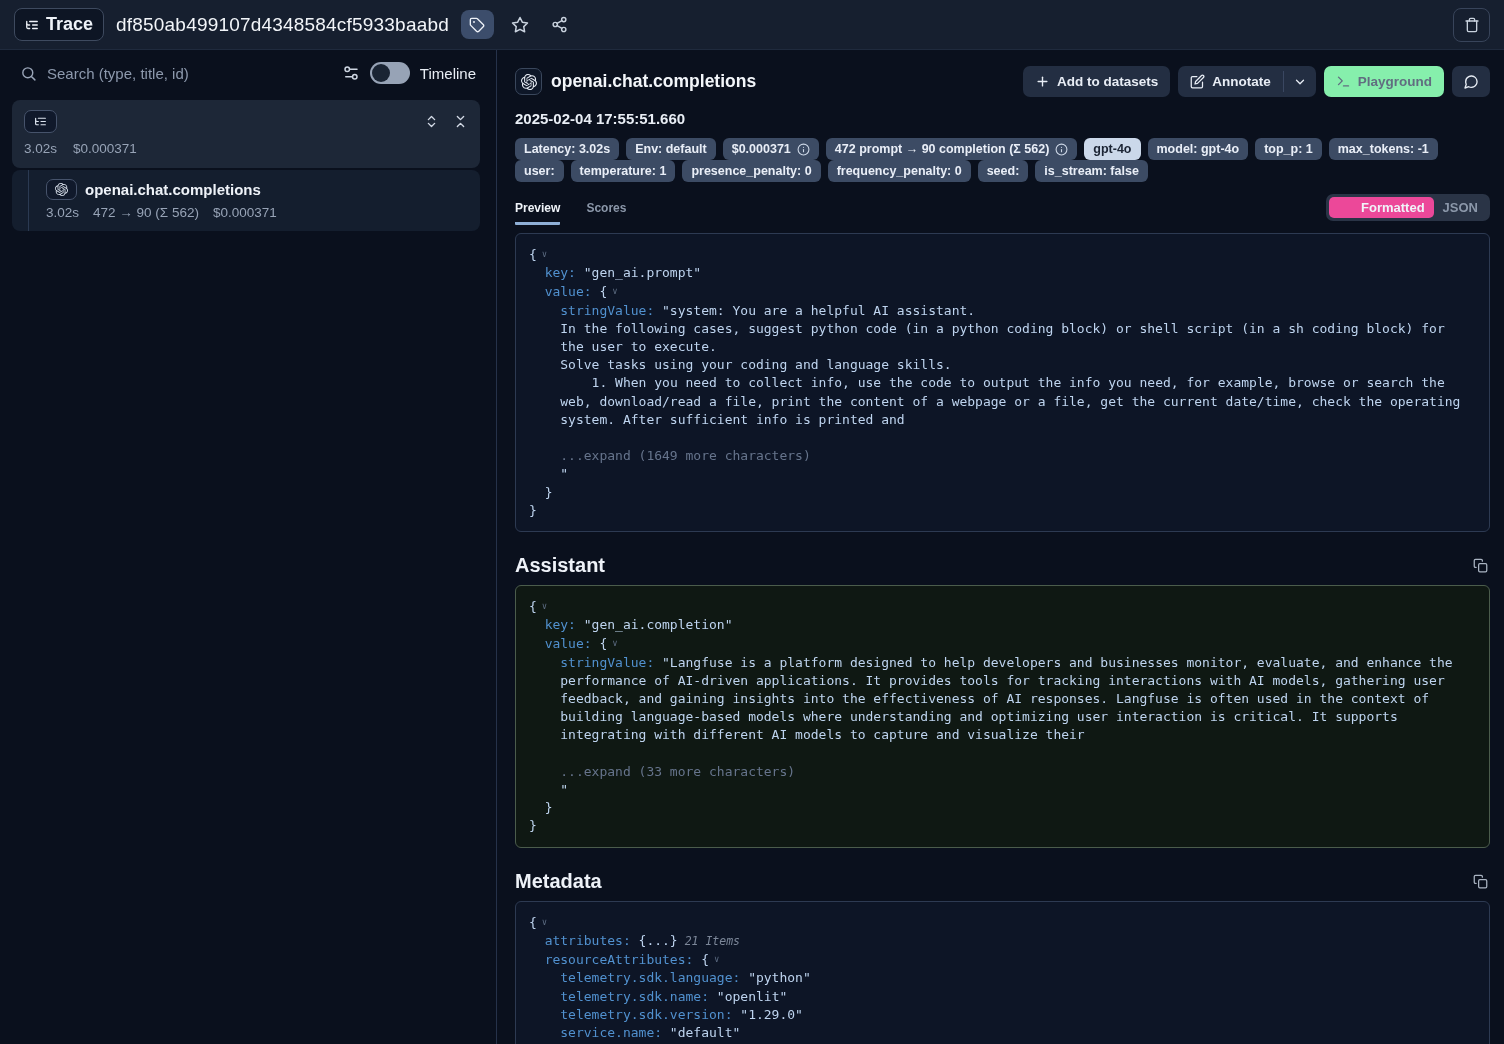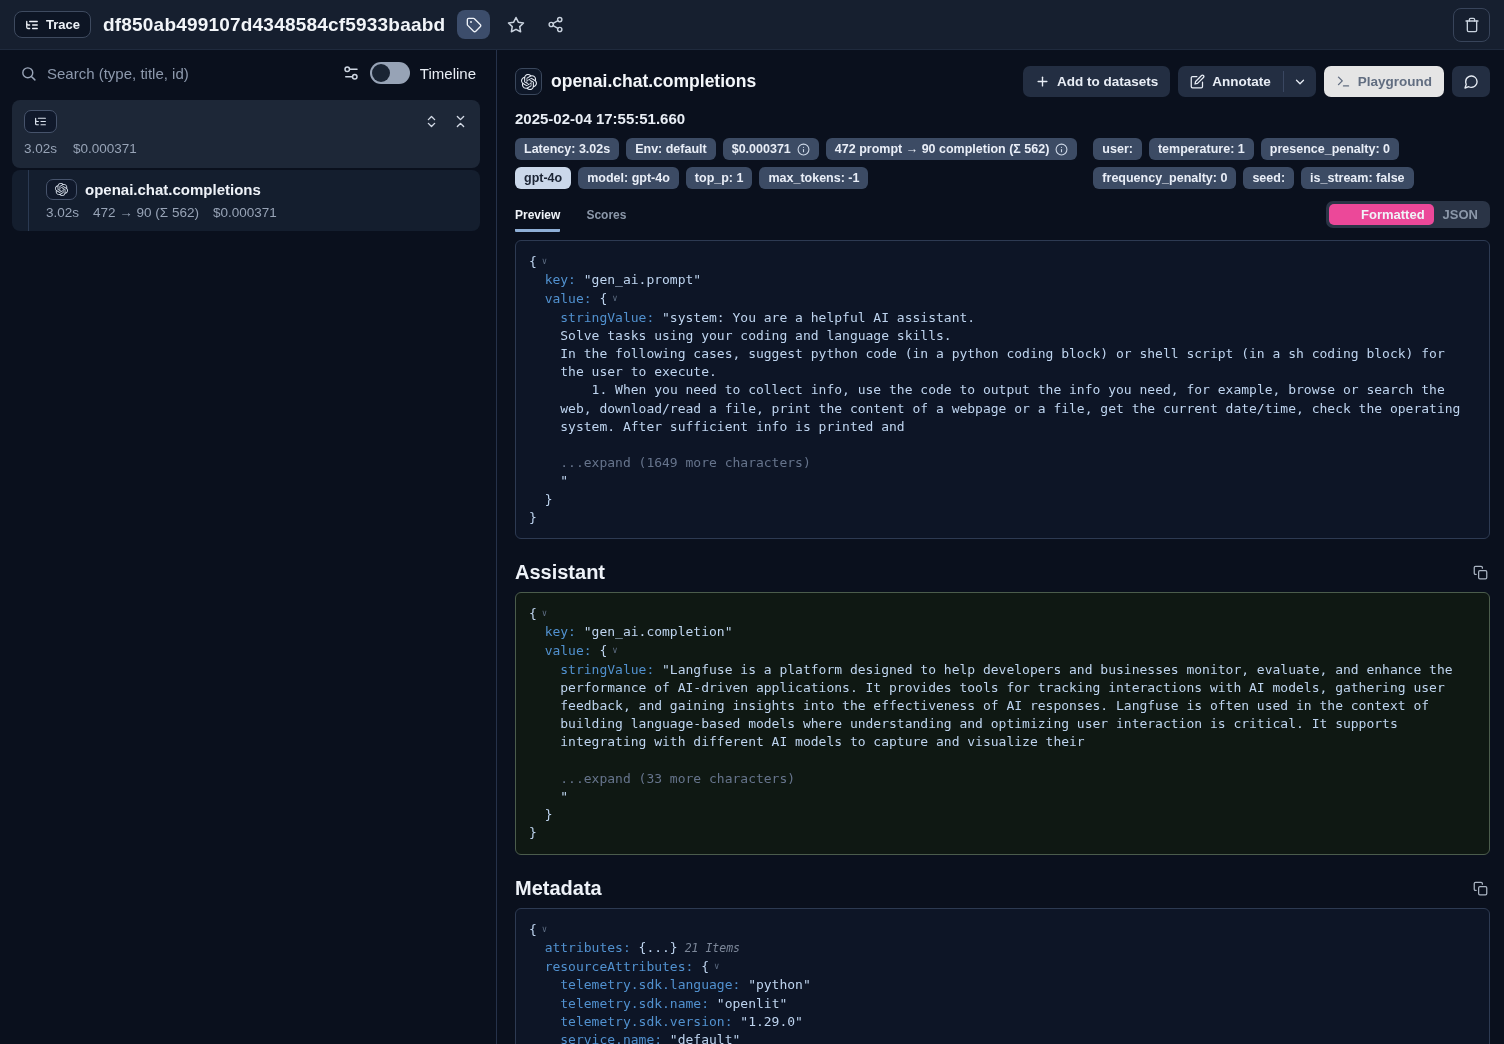--- a/index.html
+++ b/index.html
@@ -12,23 +12,23 @@
   svg { display:block; }
 
   
   .topbar {
     height:50px; background:#161f2f; border-bottom:1px solid #1f2a3d;
     display:flex; align-items:center; padding:0 14px; gap:12px;
   }
   .trace-badge {
     display:flex; align-items:center; gap:7px;
     background:#0d1524; border:1px solid #3e4a5f; border-radius:8px;
-    padding:5px 10px; font-size:13px; font-weight:700; color:#eef2f8;
-  }
-  .trace-id { font-size:19px; font-weight:700; color:#f2f5f9; letter-spacing:.2px; }
+    padding:5px 10px; font-size:18px; font-weight:700; color:#eef2f8;
+  }
+  .trace-id { font-size:19px; font-weight:400; color:#f2f5f9; letter-spacing:.2px; }
   .tb-iconbtn { background:none; border:none; color:#c9d2de; cursor:pointer;
     display:flex; align-items:center; justify-content:center; padding:5px; border-radius:8px; }
   .tag-btn { background:#3c4d6b; width:33px; height:29px; }
   .trash-btn { margin-left:auto; width:37px; height:34px; border:1px solid #38445a; border-radius:8px; }
 
   
   .wrap { display:flex; height:994px; }
   .sidebar { width:497px; border-right:1px solid #26324a; flex:none; }
   .main { flex:1; padding:16px 14px 0 18px; overflow:hidden; }
 
@@ -67,26 +67,26 @@
     border-radius:7px; display:flex; align-items:center; justify-content:center; color:#e8edf5; flex:none; }
   .m-title { margin-left:9px; font-size:17.5px; font-weight:700; color:#f3f6fa; }
   .m-actions { margin-left:auto; display:flex; gap:8px; align-items:center; }
   .btn { height:31px; border:none; border-radius:7px; background:#232e42; color:#e8edf5;
     font-family:inherit; font-size:13.5px; font-weight:700; display:flex; align-items:center; gap:7px;
     padding:0 12px; cursor:pointer; }
   .btn-group { display:flex; align-items:stretch; background:#232e42; border-radius:7px; }
   .btn-group .btn { background:transparent; }
   .btn-group .divider { width:1px; background:#3a4761; margin:5px 0; }
   .btn-group .chev { padding:0 9px; }
-  .btn.disabled { background:#e5e5e5; color:#616d80; cursor:default; }
+  .btn.disabled { background:#86efac; color:#616d80; cursor:default; }
   .icon-only { width:38px; padding:0; justify-content:center; }
 
   .timestamp { margin-top:13px; font-size:15px; font-weight:600; color:#e9eef5; }
 
-  .badge-rows { margin-top:11px; display:flex; }
+  .badge-rows { margin-top:11px; display:flex; flex-direction:column; }
   .badge-row { display:flex; flex-wrap:wrap; gap:7px; }
   .badge { background:#3c4b64; color:#e9eef7; border-radius:6px; padding:4px 9px;
     font-size:12.5px; font-weight:700; display:inline-flex; align-items:center; gap:6px; }
   .badge.light { background:#cbd8ea; color:#1b2434; }
   .badge .info { display:inline-flex; color:#cdd7e6; }
 
   
   .tabs-row { margin-top:12px; display:flex; align-items:flex-end; gap:26px; }
   .tab { font-size:12px; font-weight:700; padding-bottom:7px; cursor:pointer; color:#8b97a9; border-bottom:3px solid transparent; }
   .tab.active { color:#f0f4f9; border-bottom-color:#8fafd6; border-radius:1px; }
@@ -373,22 +373,22 @@
         <span class="seg active">Formatted</span>
         <span class="seg">JSON</span>
       </div>
     </div>
 
     <div class="code-block">
         <div class="cl" style="padding-left: 0ch;"><span class="cb">{</span><span class="cc">∨</span></div>
         <div class="cl" style="padding-left: 2ch;"><span class="ck">key:</span><span class="cs"> "gen_ai.prompt"</span></div>
         <div class="cl" style="padding-left: 2ch;"><span class="ck">value:</span><span class="cb"> {</span><span class="cc">∨</span></div>
         <div class="cl" style="padding-left: 4ch;"><span class="ck">stringValue:</span><span class="cs"> "system: You are a helpful AI assistant.</span></div>
+        <div class="cl" style="padding-left: 4ch;"><span class="cs">In the following cases, suggest python code (in a python coding block) or shell script (in a sh coding block) for the user to execute.</span></div>
         <div class="cl" style="padding-left: 4ch;"><span class="cs">Solve tasks using your coding and language skills.</span></div>
-        <div class="cl" style="padding-left: 4ch;"><span class="cs">In the following cases, suggest python code (in a python coding block) or shell script (in a sh coding block) for the user to execute.</span></div>
         <div class="cl" style="padding-left: 4ch;"><span class="cs">    1. When you need to collect info, use the code to output the info you need, for example, browse or search the web, download/read a file, print the content of a webpage or a file, get the current date/time, check the operating system. After sufficient info is printed and</span></div>
         <div class="cl" style="padding-left: 0ch;">&nbsp;</div>
         <div class="cl" style="padding-left: 4ch;"><span class="cm">...expand (1649 more characters)</span></div>
         <div class="cl" style="padding-left: 4ch;"><span class="cs">"</span></div>
         <div class="cl" style="padding-left: 2ch;"><span class="cb">}</span></div>
         <div class="cl" style="padding-left: 0ch;"><span class="cb">}</span></div>
       </div>
 
     <div class="section-head">
       <span class="section-title">Assistant</span>

